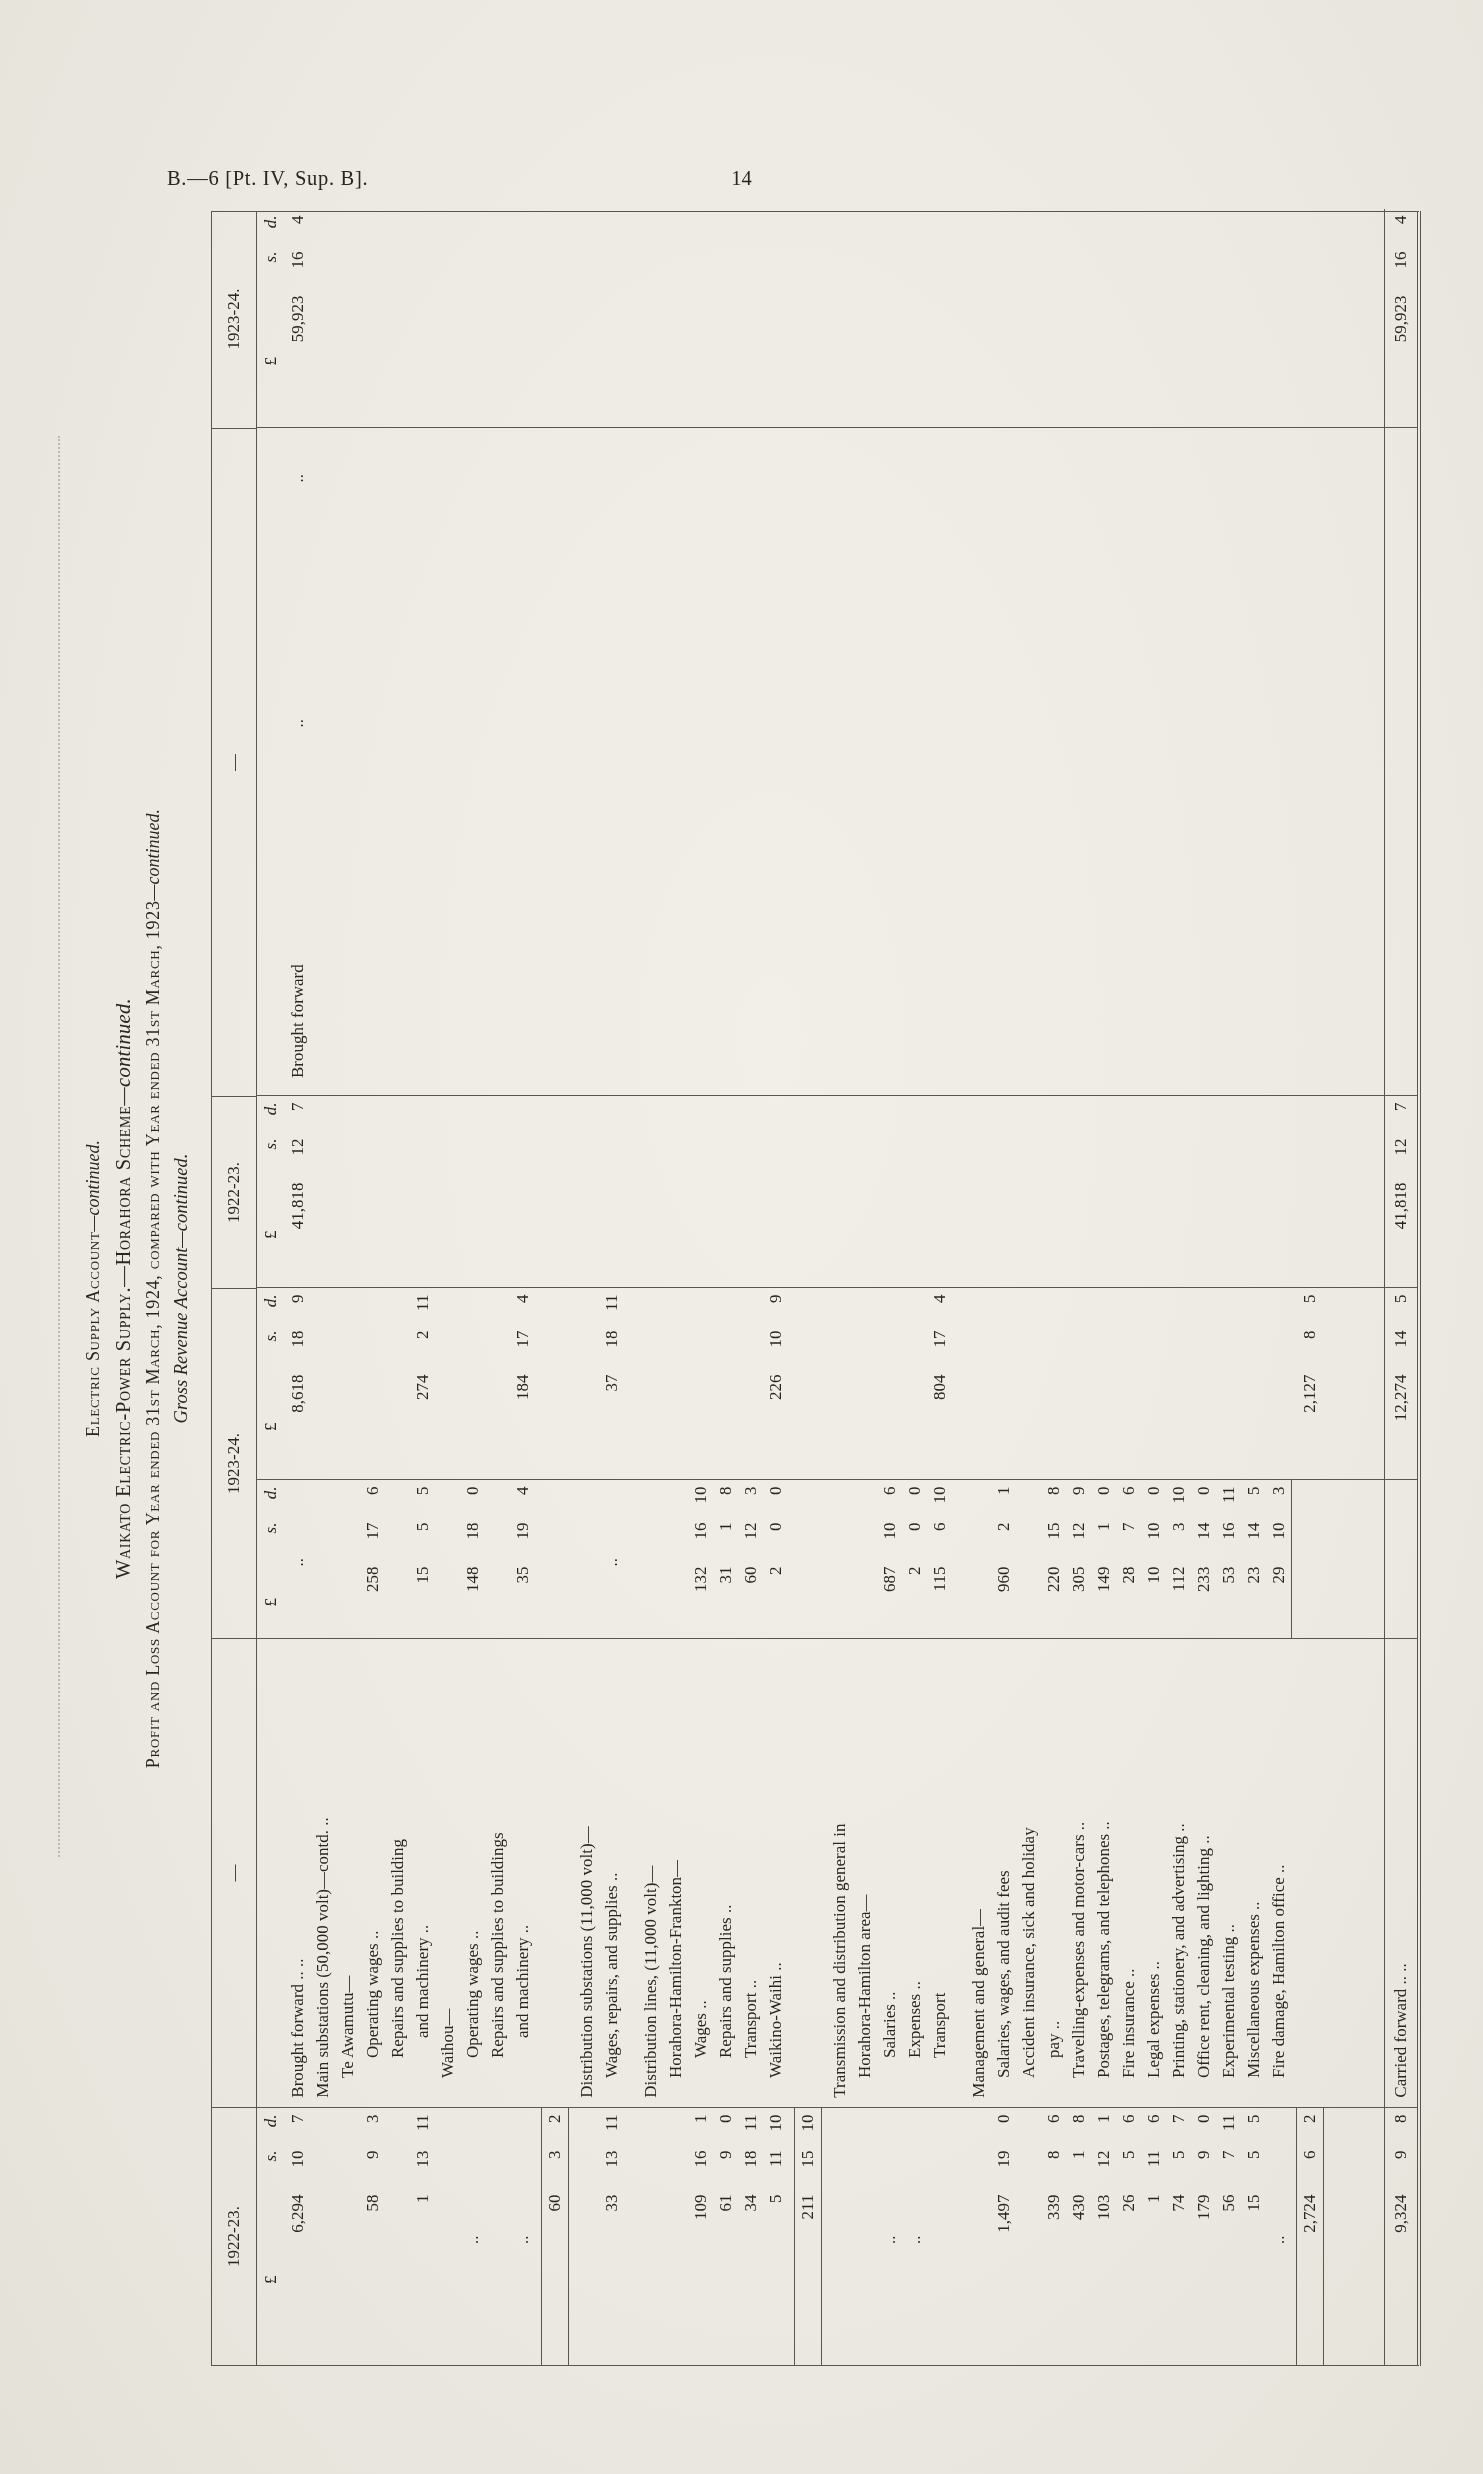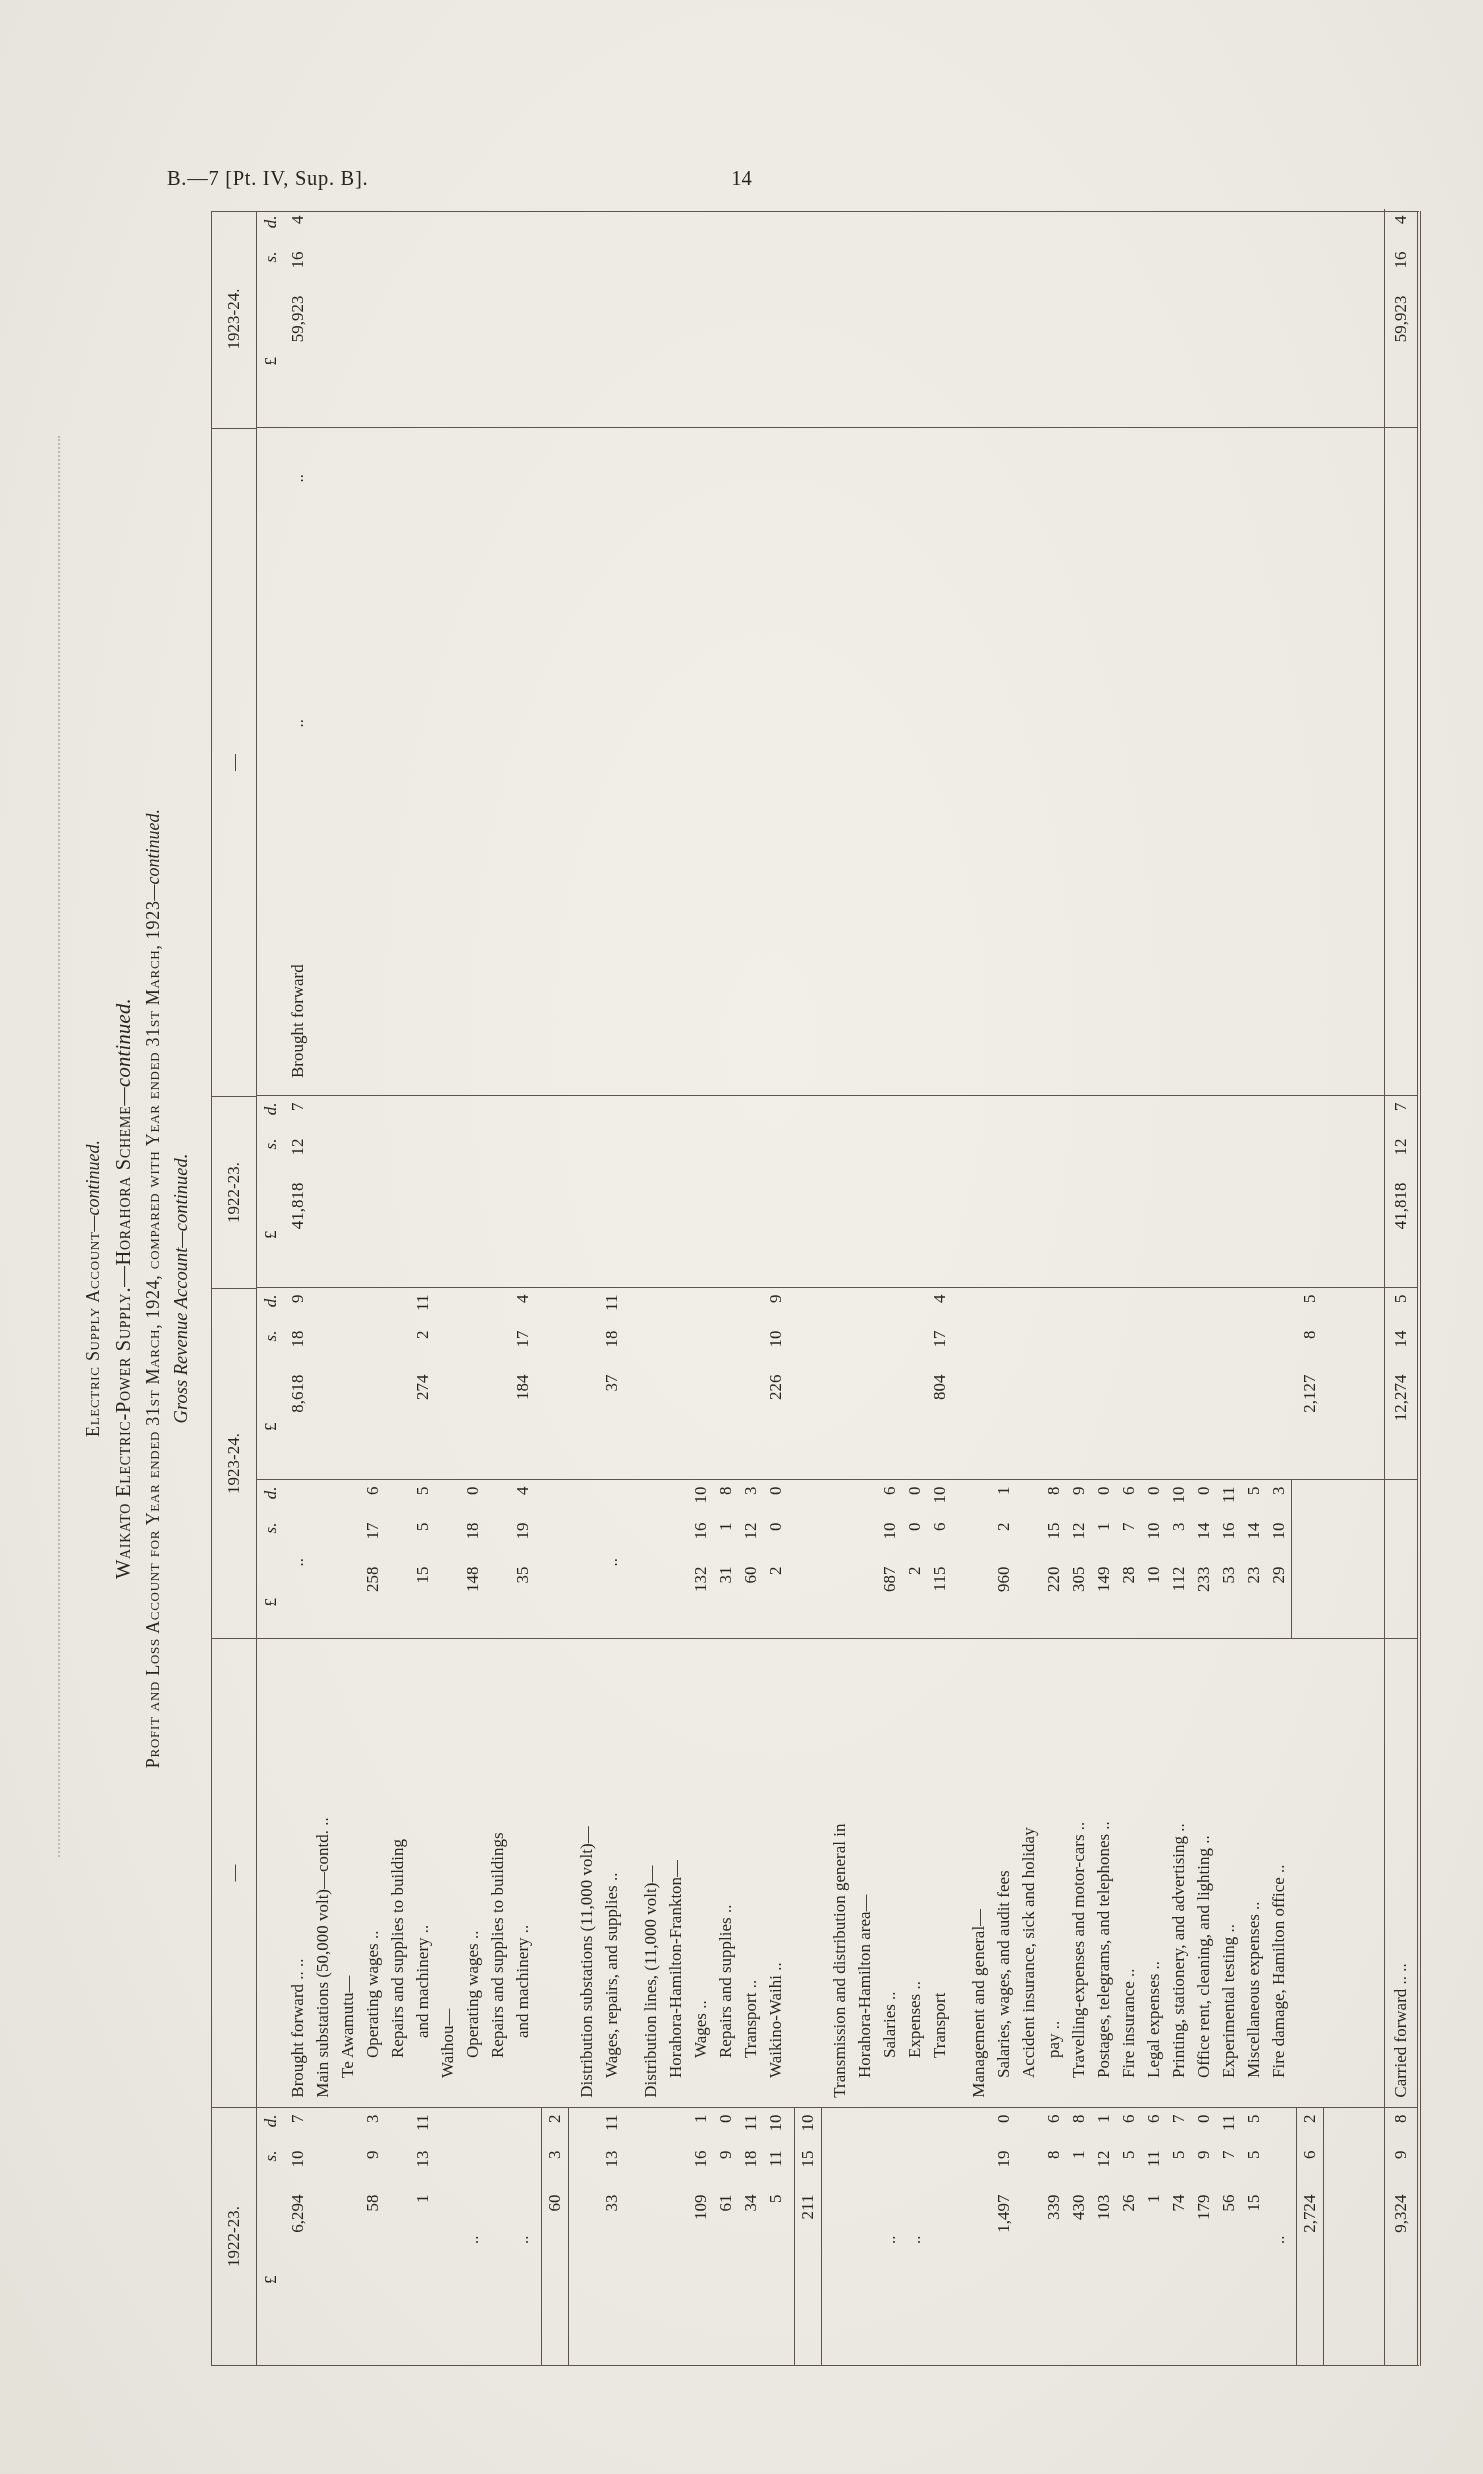--- a/index.html
+++ b/index.html
@@ -74,21 +74,21 @@
   .tbody .tot-row{height:33px;}
   .tbody .tot-row .cell{border-top:1.3px solid var(--rule);}
   .rb{border-bottom:1.3px solid var(--rule);}
 </style>
 </head>
 <body>
 
 <div class="page">
 
   <div class="pg-header">
-    <span class="pg-ref">B.—7 [Pt. IV, Sup. B].</span>
+    <span class="pg-ref">B.—6 [Pt. IV, Sup. B].</span>
     <span class="pg-num">14</span>
   </div>
 
   <div class="fold"></div>
 
   <div class="rot">
 
     <div class="titles">
       <div class="t-line t1"><span class="sc">Electric Supply Account</span><span class="it">—continued.</span></div>
       <div class="t-line t2"><span class="sc">Waikato Electric-Power Supply.—Horahora Scheme</span><span class="it">—continued.</span></div>

